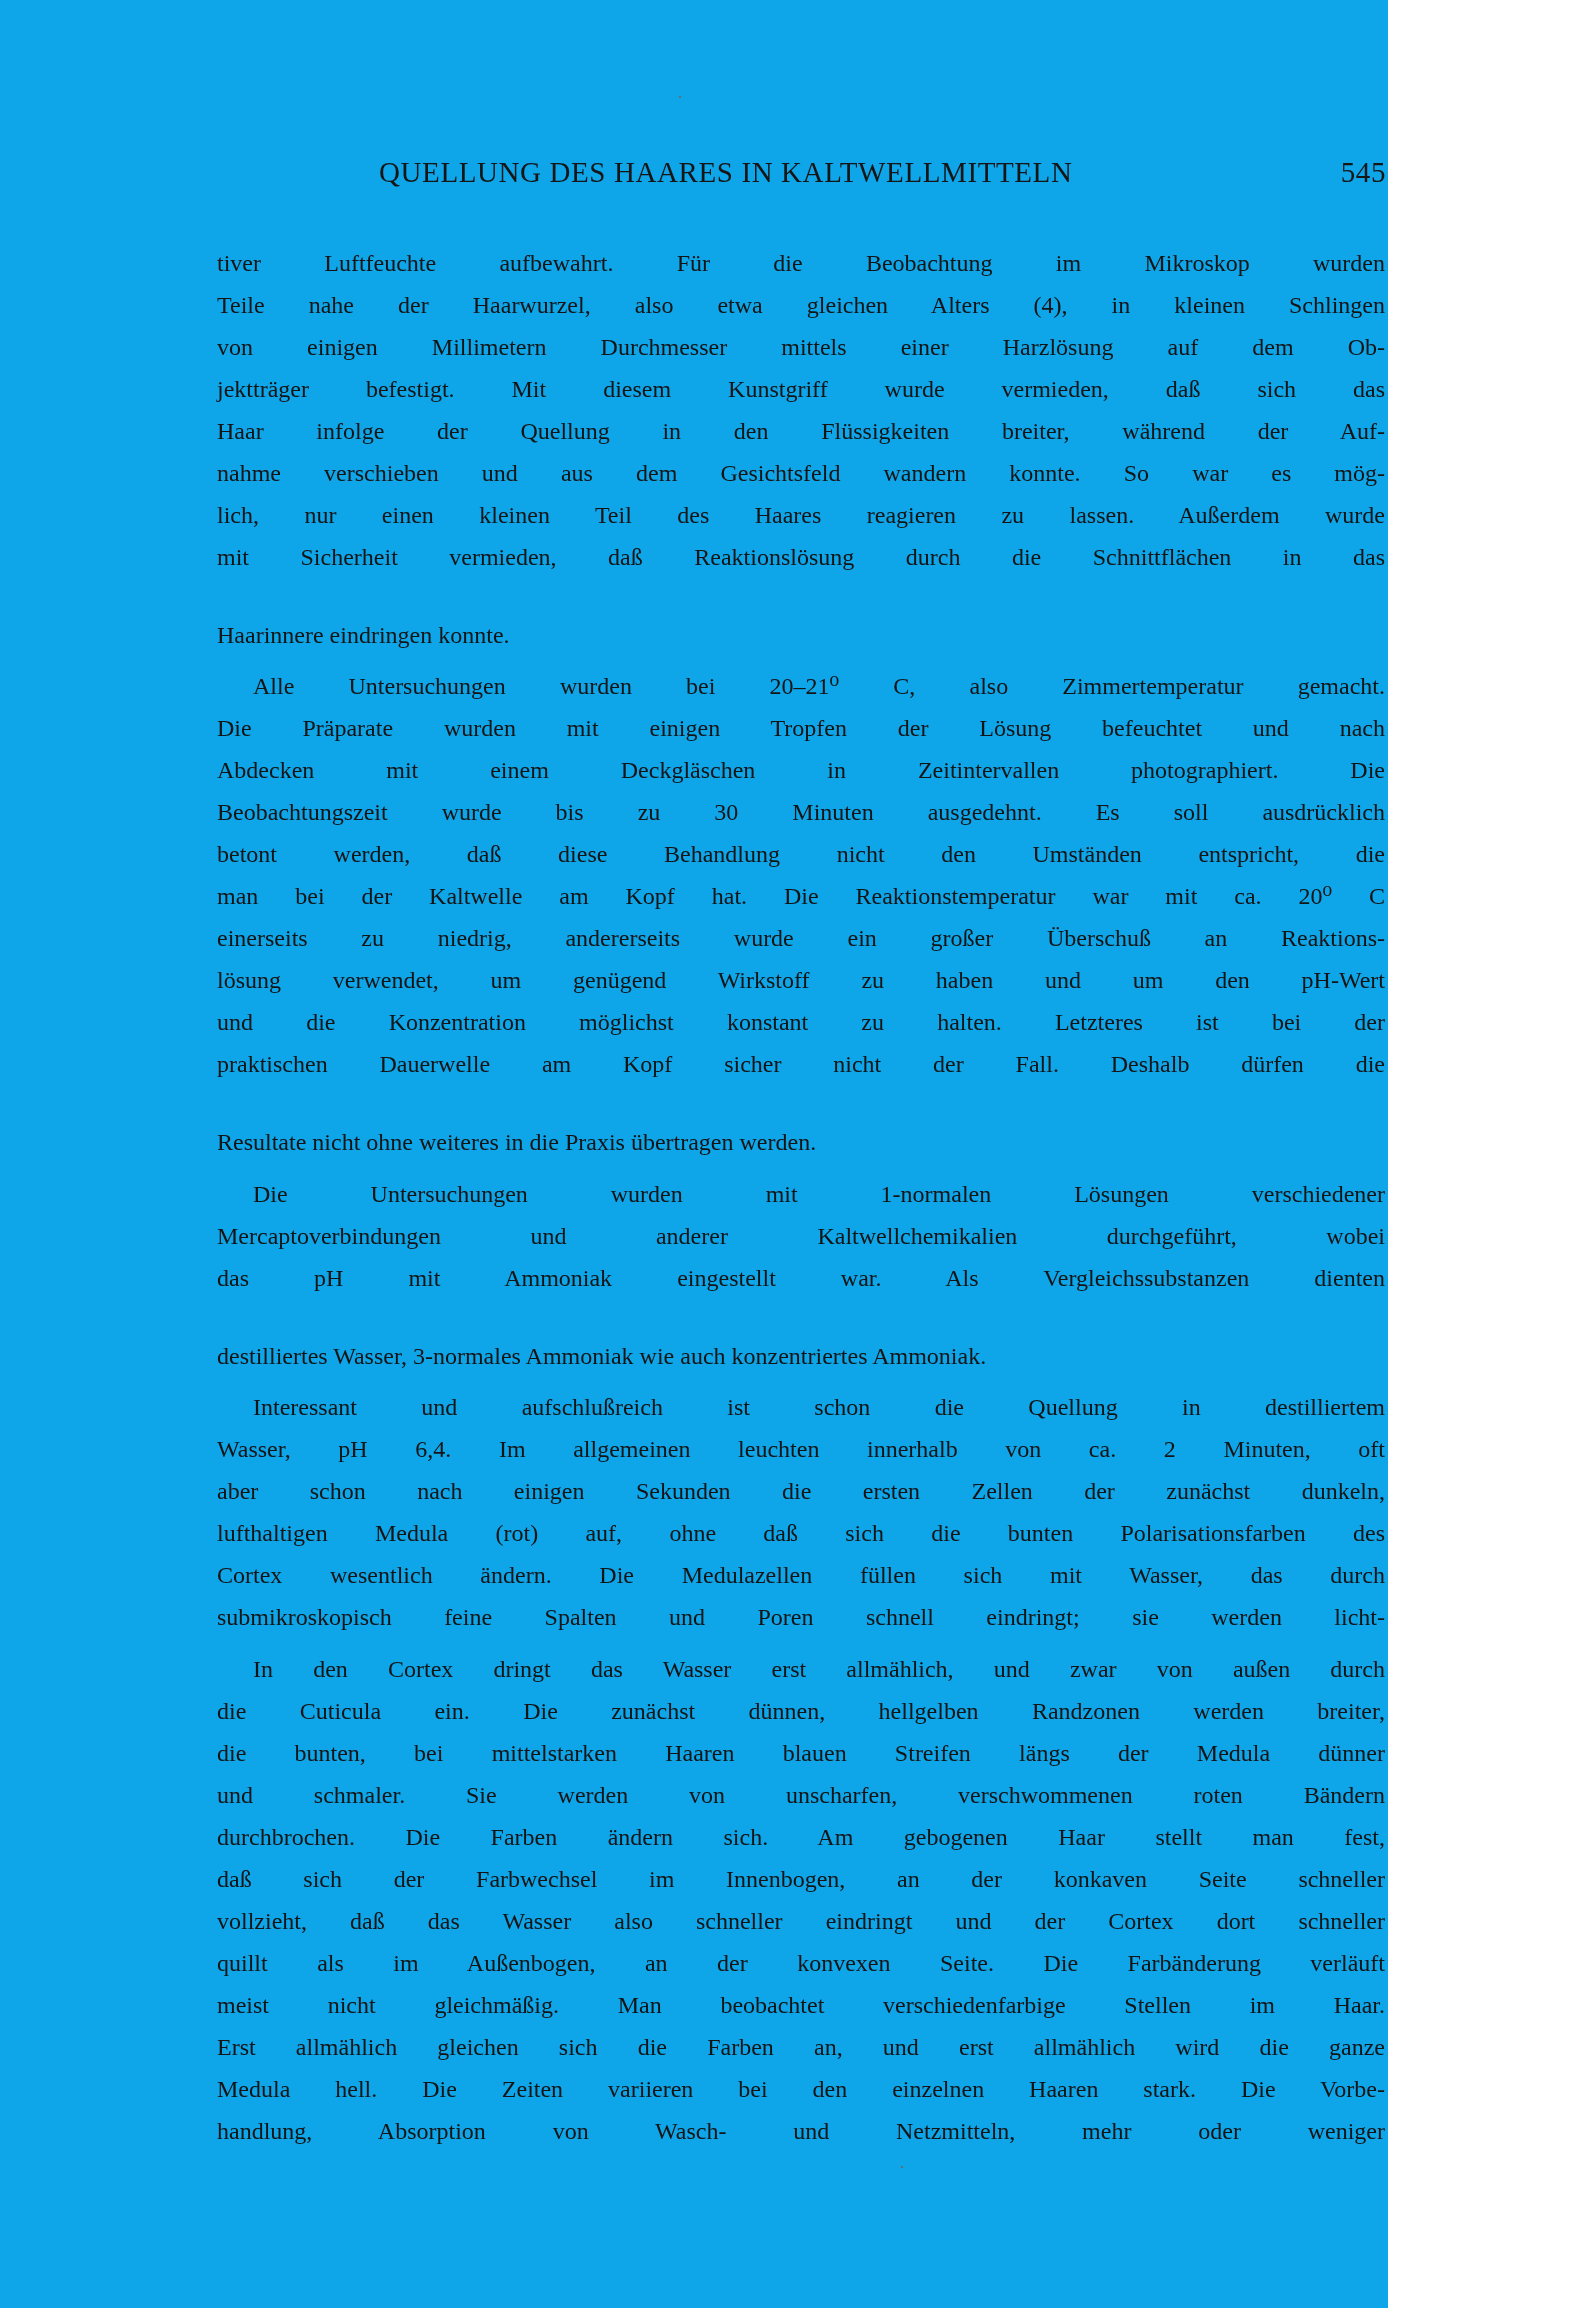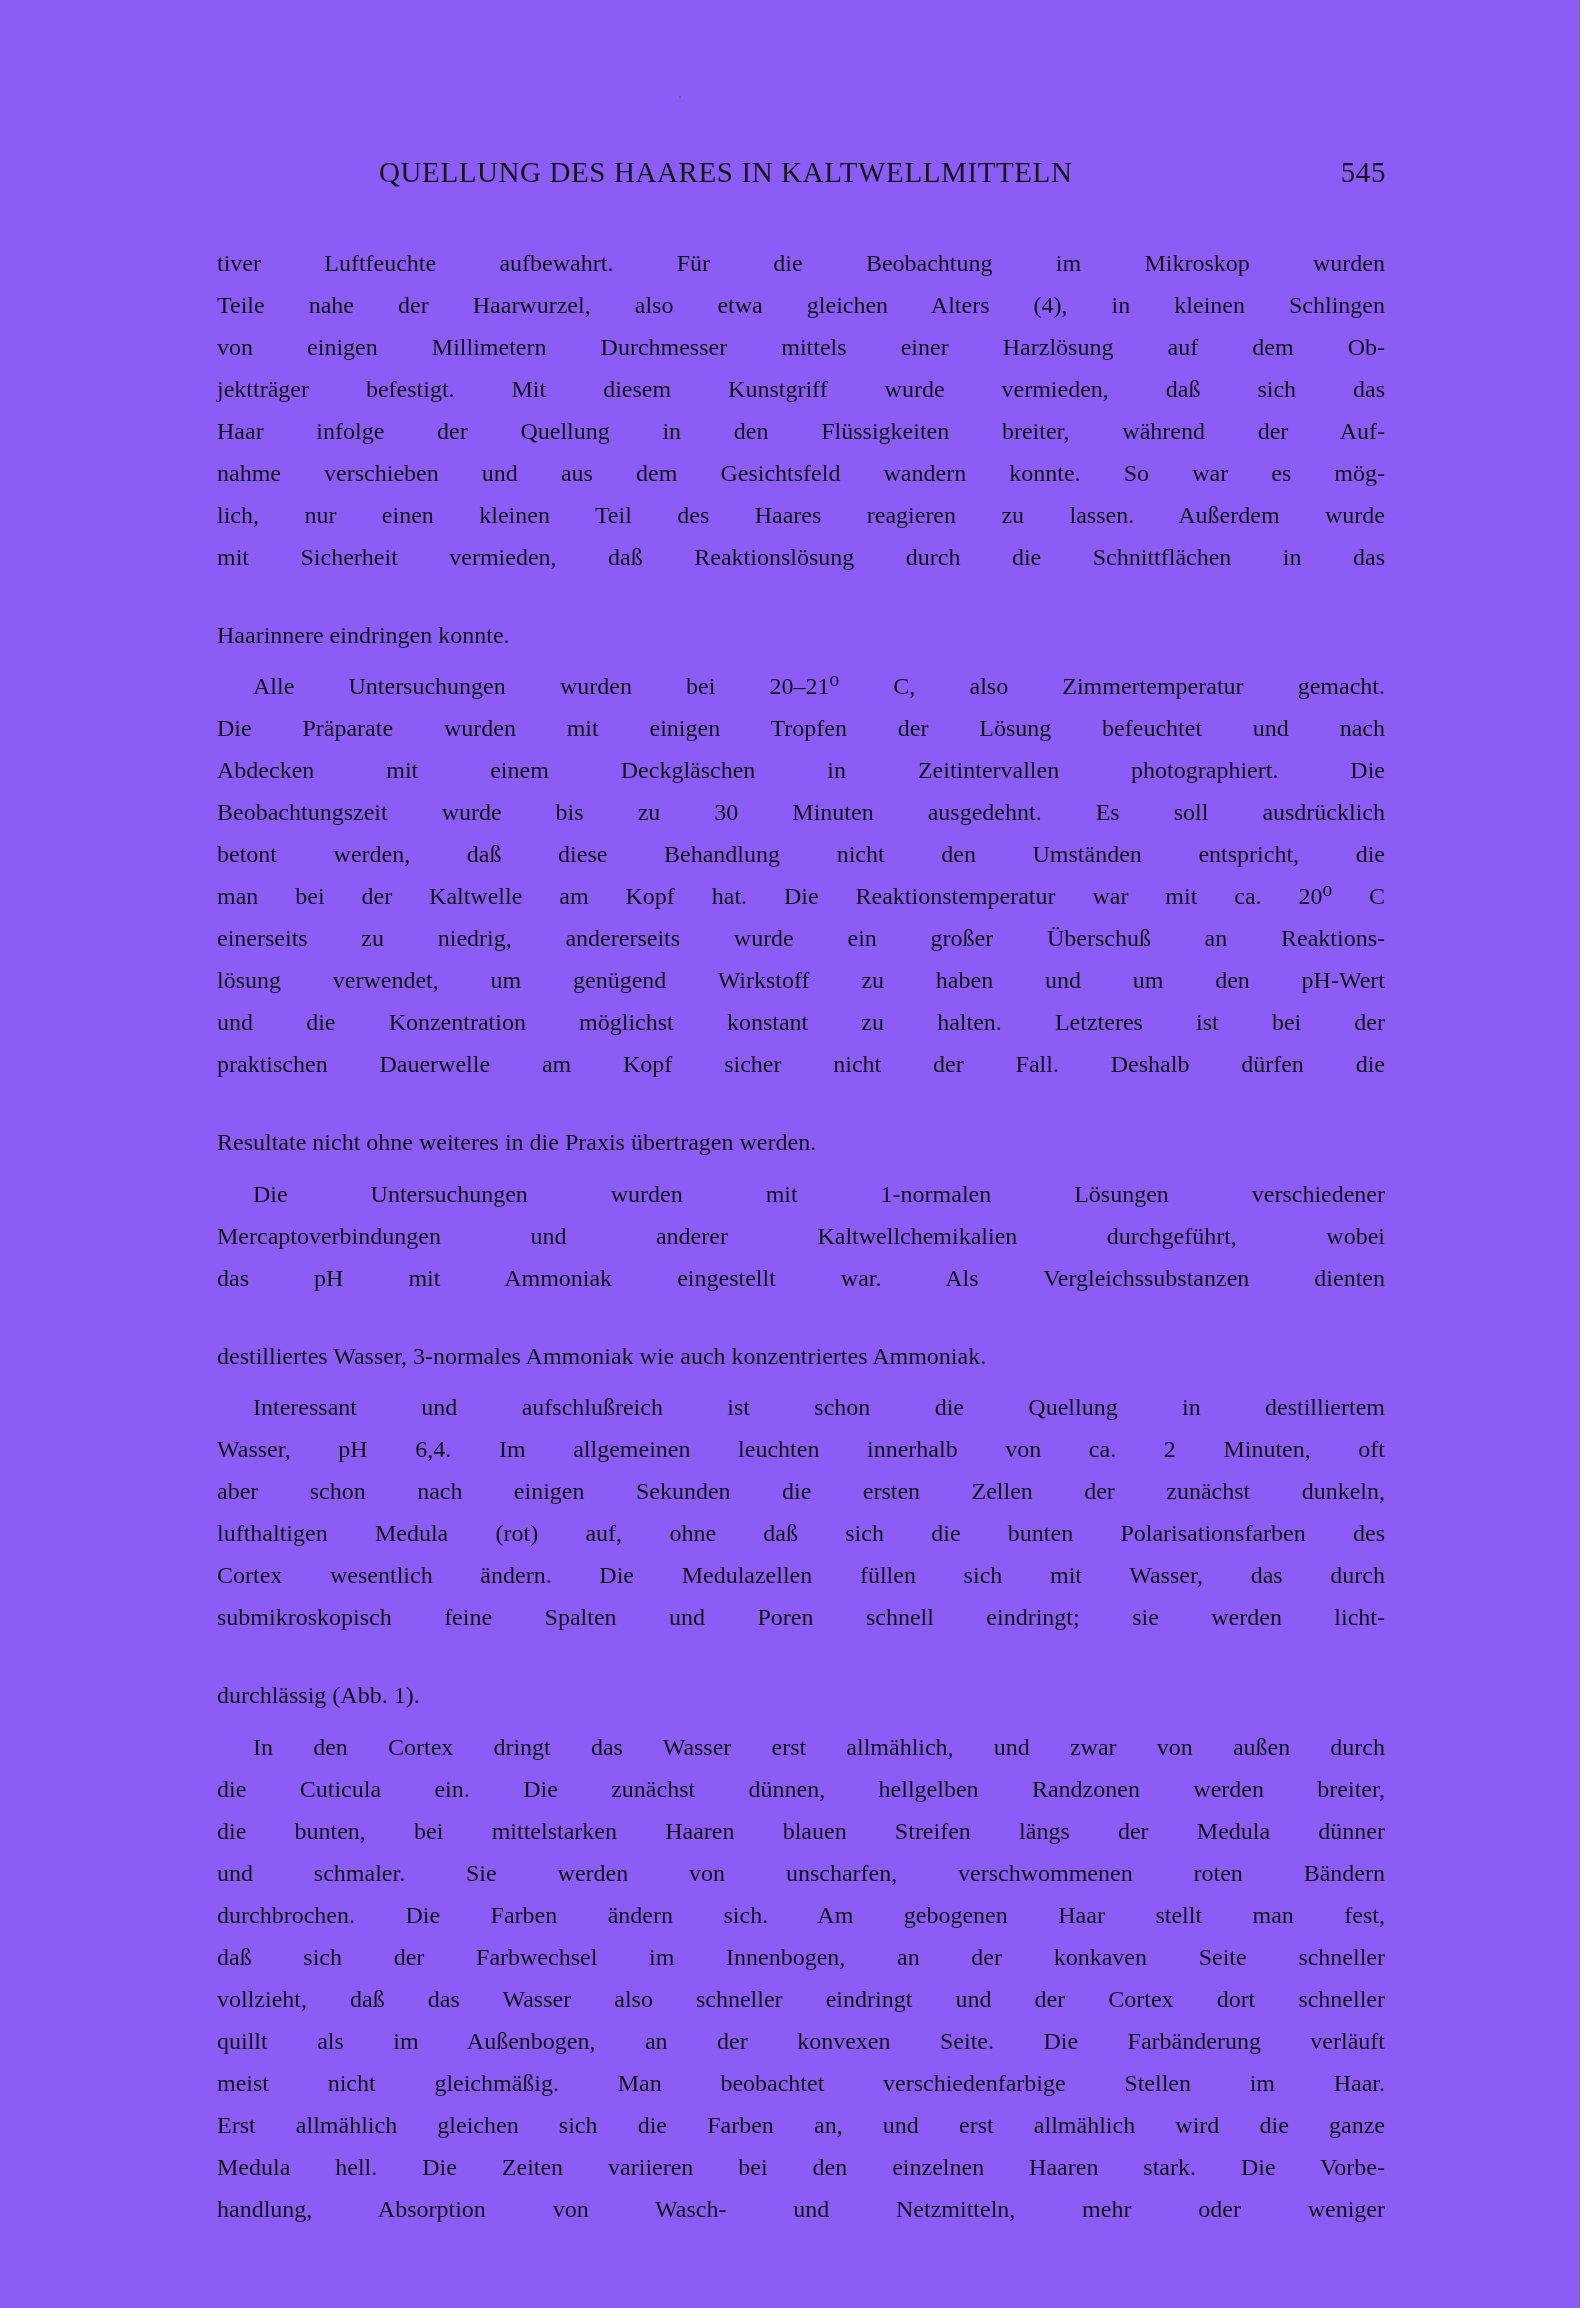--- a/index.html
+++ b/index.html
@@ -1,17 +1,17 @@
 <!DOCTYPE html>
 <html style="font-size:15px"><head>
 <meta charset="utf-8">
 <style>
   html, body { margin: 0; padding: 0; background: #ffffff; }
   body { width: 1595px; height: 2309px; position: relative; overflow: hidden; }
-  .page { position: absolute; left: 0; top: 0; width: 1580px; height: 2309px; background: #8b5cf6; }
+  .page { position: absolute; left: 0; top: 0; width: 1388px; height: 2309px; background: #0ea5e9; }
   .running-head {
     position: absolute; left: 379px; top: 150px; width: 1007px; height: 43px;
     font-family: "Liberation Serif", "DejaVu Serif", serif; color: #161616;
     font-size: 29px; letter-spacing: 0.6px;
   }
   .running-title { position: absolute; left: 0; top: 5.6px; }
   .page-number { position: absolute; right: 0; top: 5.6px; }
   .body-text {
     position: absolute; left: 217px; top: 242px; width: 1168px;
     font-family: "Liberation Serif", "DejaVu Serif", serif; color: #141414;
@@ -70,21 +70,20 @@
         <span class="line">das pH mit Ammoniak eingestellt war. Als Vergleichssubstanzen dienten</span>
         <span class="line last">destilliertes Wasser, 3-normales Ammoniak wie auch konzentriertes Ammoniak.</span>
       </div>
       <div class="para">
         <span class="line indent">Interessant und aufschlußreich ist schon die Quellung in destilliertem</span>
         <span class="line">Wasser, pH 6,4. Im allgemeinen leuchten innerhalb von ca. 2 Minuten, oft</span>
         <span class="line">aber schon nach einigen Sekunden die ersten Zellen der zunächst dunkeln,</span>
         <span class="line">lufthaltigen Medula (rot) auf, ohne daß sich die bunten Polarisationsfarben des</span>
         <span class="line">Cortex wesentlich ändern. Die Medulazellen füllen sich mit Wasser, das durch</span>
         <span class="line">submikroskopisch feine Spalten und Poren schnell eindringt; sie werden licht-</span>
-        <span class="line last">durchlässig (Abb. 1).</span>
       </div>
       <div class="para">
         <span class="line indent">In den Cortex dringt das Wasser erst allmählich, und zwar von außen durch</span>
         <span class="line">die Cuticula ein. Die zunächst dünnen, hellgelben Randzonen werden breiter,</span>
         <span class="line">die bunten, bei mittelstarken Haaren blauen Streifen längs der Medula dünner</span>
         <span class="line">und schmaler. Sie werden von unscharfen, verschwommenen roten Bändern</span>
         <span class="line">durchbrochen. Die Farben ändern sich. Am gebogenen Haar stellt man fest,</span>
         <span class="line">daß sich der Farbwechsel im Innenbogen, an der konkaven Seite schneller</span>
         <span class="line">vollzieht, daß das Wasser also schneller eindringt und der Cortex dort schneller</span>
         <span class="line">quillt als im Außenbogen, an der konvexen Seite. Die Farbänderung verläuft</span>

